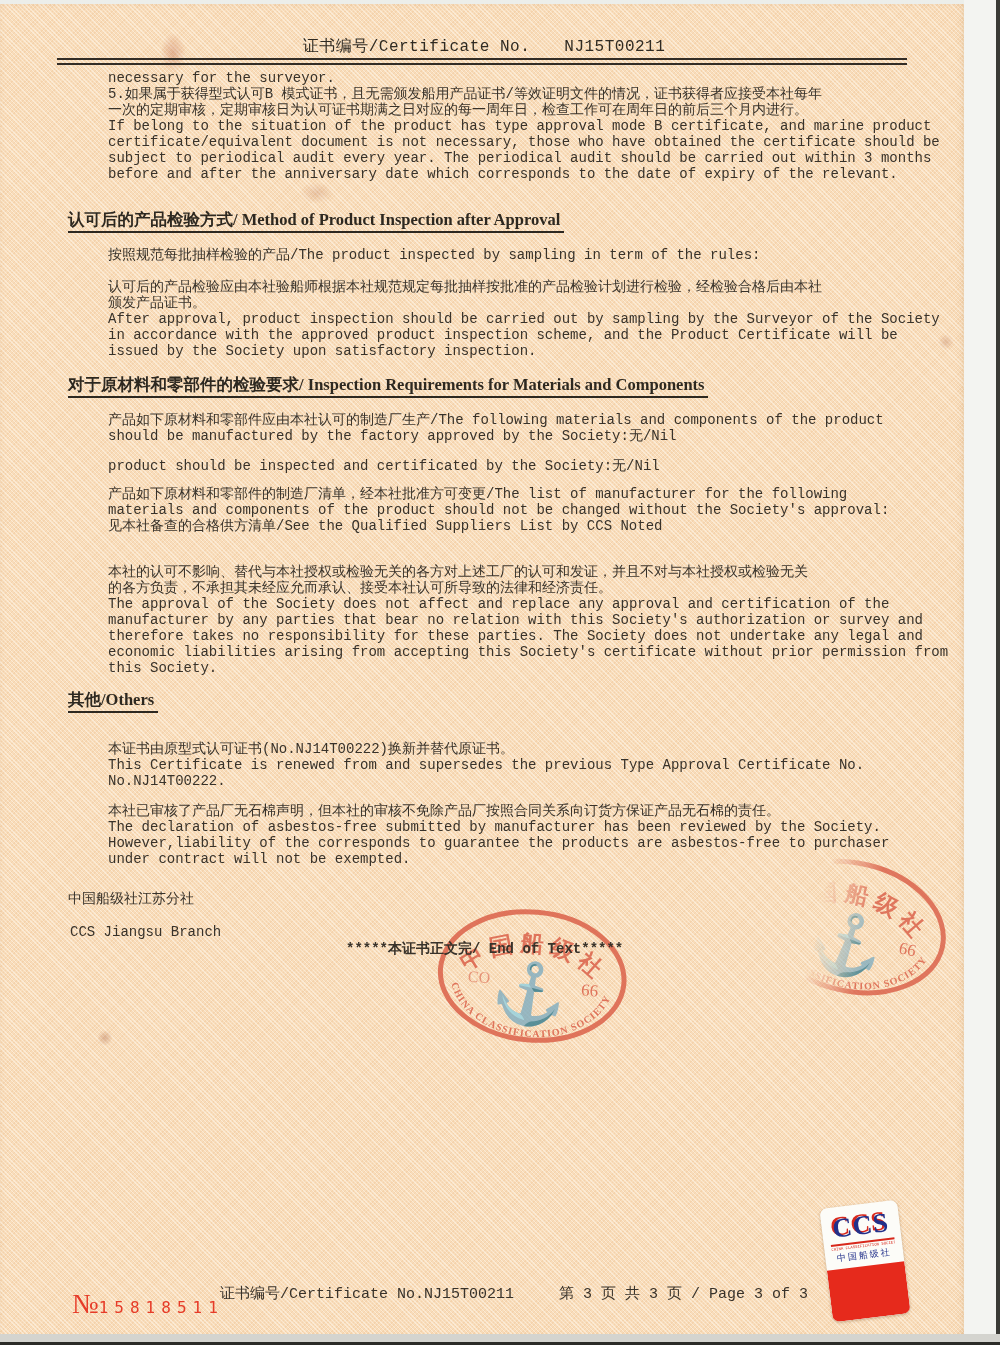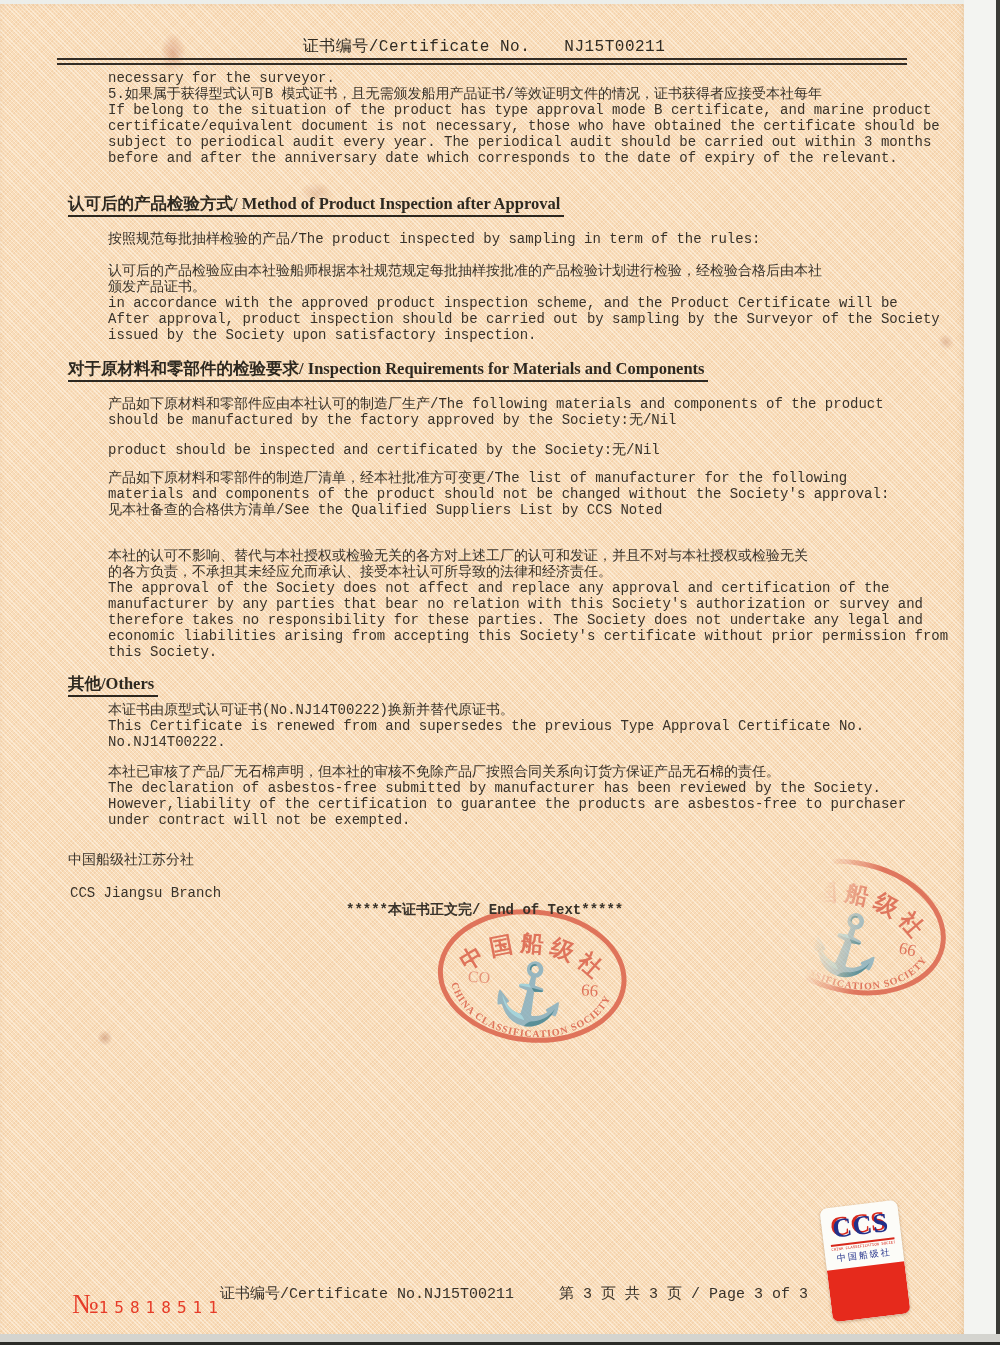--- a/index.html
+++ b/index.html
@@ -29,21 +29,21 @@
     position:absolute;top:54px;left:57px;width:850px;height:3px;z-index:3;
     border-top:2px solid #332d26;border-bottom:2px solid #332d26;
   }
 
   .content{position:absolute;left:68px;top:64px;width:862px;color:#38322a;font-size:14px;line-height:16px;z-index:3;}
   .line{margin-left:40px;white-space:nowrap;}
   .sec-title{
     font-family:"Liberation Serif",serif;font-weight:bold;font-size:16.5px;line-height:20px;
     color:#2d2820;display:inline-block;border-bottom:2px solid #2d2820;padding:0 4px 1px 0;
   }
-  .mt2{margin-top:2px}.mt10{margin-top:5px}.mt12{margin-top:12px}.mt14{margin-top:14px}
+  .mt2{margin-top:2px}.mt10{margin-top:28px}.mt12{margin-top:12px}.mt14{margin-top:14px}
   .mt16{margin-top:16px}.mt22{margin-top:16px}.mt28{margin-top:28px}.mt30{margin-top:30px}
   .org-cn{margin-top:24px;margin-left:0;white-space:nowrap;}
   .sign-row{position:relative;margin-top:17px;height:28px;}
   .org-en{position:absolute;left:2px;top:0;white-space:nowrap;}
   .end-text{position:absolute;left:278px;top:0;white-space:nowrap;font-weight:bold;margin-top:17px;}
 
   .stamp{position:absolute;z-index:2;}
   #stampCenter{left:432px;top:897px;transform:rotate(5deg);}
   #stampEdge{left:752px;top:848px;transform:rotate(13deg);}
   .stamp svg text{font-family:"Liberation Serif","DejaVu Serif",serif;}
@@ -90,36 +90,37 @@
   <div class="header">
     <span>证书编号/Certificate No.</span><span class="num">NJ15T00211</span>
   </div>
   <div class="rule"></div>
 
   <div class="content">
 
     <div>
       <div class="line mt2">necessary for the surveyor.</div>
       <div class="line">5.如果属于获得型式认可B 模式证书，且无需颁发船用产品证书/等效证明文件的情况，证书获得者应接受本社每年</div>
+      <div class="line">一次的定期审核，定期审核日为认可证书期满之日对应的每一周年日，检查工作可在周年日的前后三个月内进行。</div>
       <div class="line">If belong to the situation of the product has type approval mode B certificate, and marine product</div>
       <div class="line">certificate/equivalent document is not necessary, those who have obtained the certificate should be</div>
       <div class="line">subject to periodical audit every year. The periodical audit should be carried out within 3 months</div>
       <div class="line">before and after the anniversary date which corresponds to the date of expiry of the relevant.</div>
     </div>
 
     <div class="mt28">
       <div class="sec-title">认可后的产品检验方式/ Method of Product Inspection after Approval</div>
       <div class="mt14">
         <div class="line">按照规范每批抽样检验的产品/The product inspected by sampling in term of the rules:</div>
       </div>
       <div class="mt16">
         <div class="line">认可后的产品检验应由本社验船师根据本社规范规定每批抽样按批准的产品检验计划进行检验，经检验合格后由本社</div>
         <div class="line">颁发产品证书。</div>
+        <div class="line">After approval, product inspection should be carried out by sampling by the Surveyor of the Society</div>
         <div class="line">in accordance with the approved product inspection scheme, and the Product Certificate will be</div>
-        <div class="line">After approval, product inspection should be carried out by sampling by the Surveyor of the Society</div>
         <div class="line">issued by the Society upon satisfactory inspection.</div>
       </div>
     </div>
 
     <div class="mt16">
       <div class="sec-title">对于原材料和零部件的检验要求/ Inspection Requirements for Materials and Components</div>
       <div class="mt14">
         <div class="line">产品如下原材料和零部件应由本社认可的制造厂生产/The following materials and components of the product</div>
         <div class="line">should be manufactured by the factory approved by the Society:无/Nil</div>
       </div>
@@ -148,21 +149,21 @@
     <div class="mt14">
       <div class="sec-title">其他/Others</div>
       <div class="mt10">
         <div class="line">本证书由原型式认可证书(No.NJ14T00222)换新并替代原证书。</div>
         <div class="line">This Certificate is renewed from and supersedes the previous Type Approval Certificate No.</div>
         <div class="line">No.NJ14T00222.</div>
       </div>
       <div class="mt14">
         <div class="line">本社已审核了产品厂无石棉声明，但本社的审核不免除产品厂按照合同关系向订货方保证产品无石棉的责任。</div>
         <div class="line">The declaration of asbestos-free submitted by manufacturer has been reviewed by the Society.</div>
-        <div class="line">However,liability of the certification to guarantee the products are asbestos-free to purchaser</div>
+        <div class="line">However,liability of the corresponds to guarantee the products are asbestos-free to purchaser</div>
         <div class="line">under contract will not be exempted.</div>
       </div>
     </div>
 
     <div class="org-cn">中国船级社江苏分社</div>
     <div class="sign-row">
       <span class="org-en">CCS Jiangsu Branch</span>
       <span class="end-text">*****本证书正文完/ End of Text*****</span>
     </div>
   </div>

